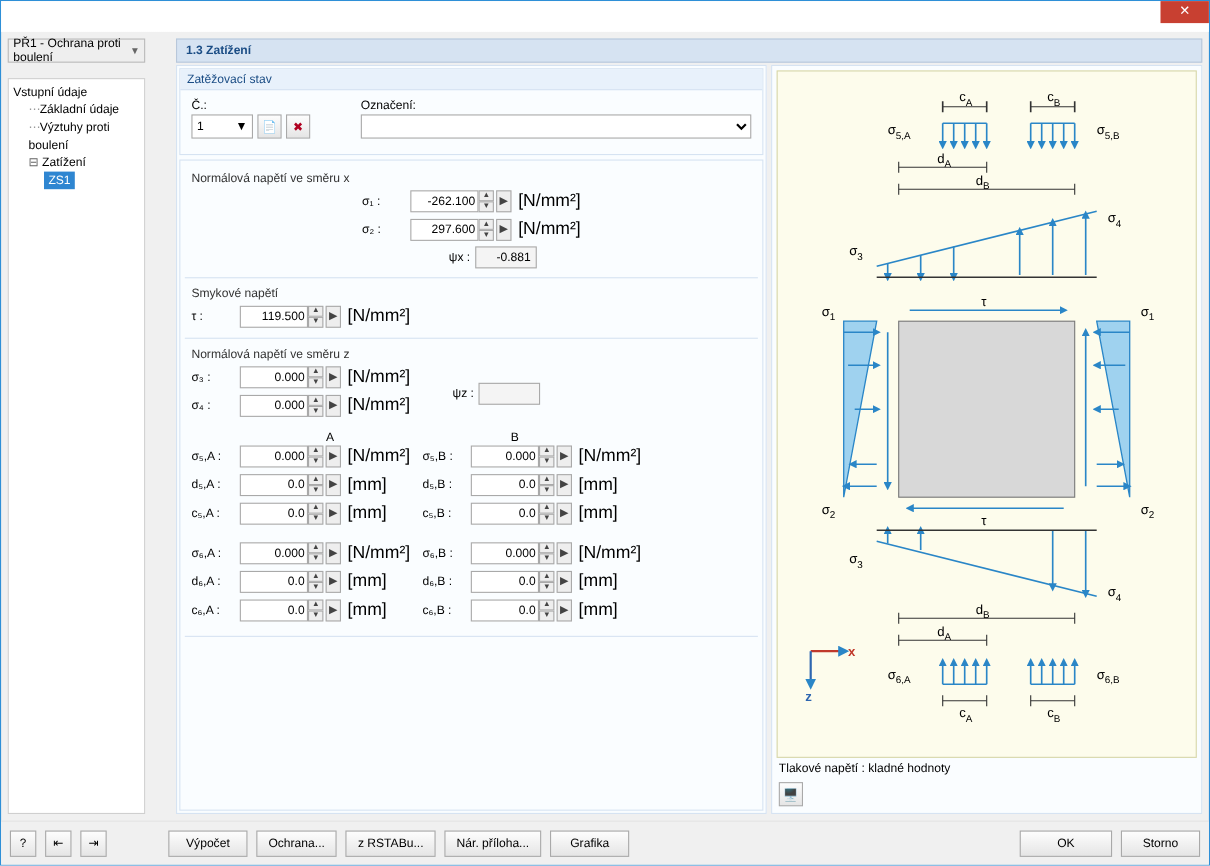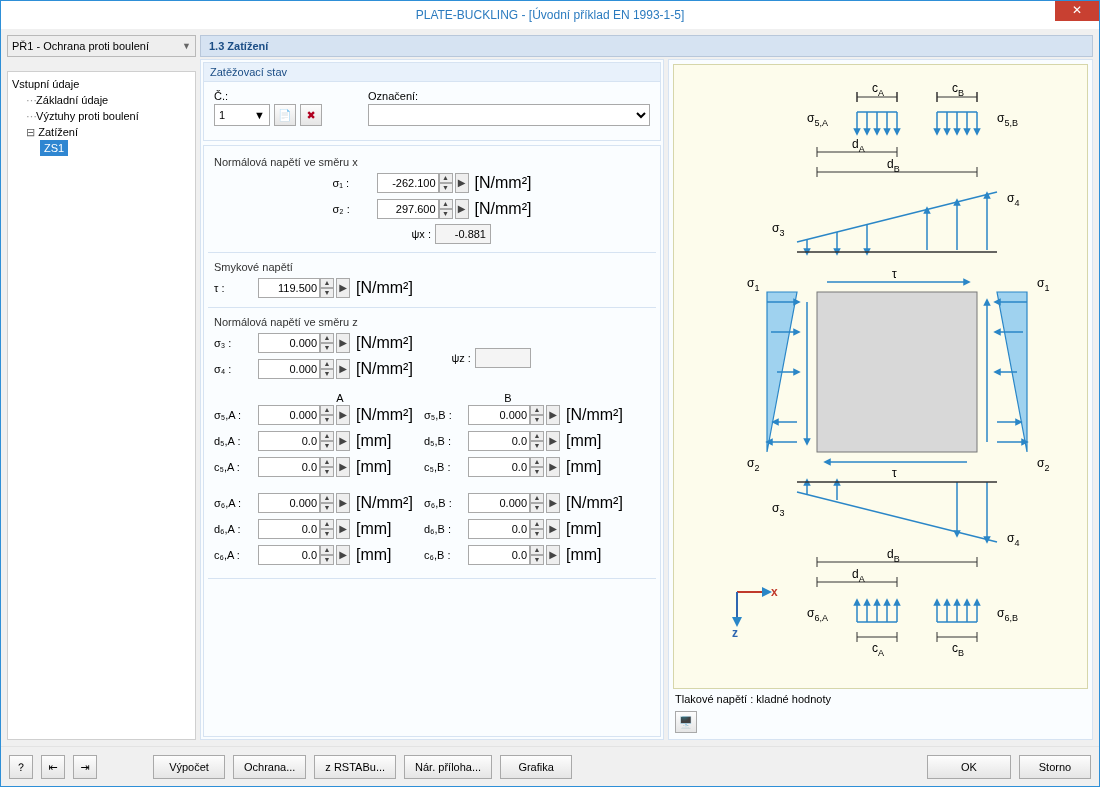--- a/index.html
+++ b/index.html
@@ -4,33 +4,33 @@
 <style>
   * { box-sizing: border-box; }
   body { margin:0; background:#fff; font-family:"Segoe UI",Tahoma,Arial,sans-serif; font-size:11px; color:#000; }
   .win { width:1100px; height:787px; border:1px solid #2e8fd7; background:#f0f0f0; display:flex; flex-direction:column; }
   .titlebar { height:28px; background:linear-gradient(#fff,#fff); display:flex; align-items:center; justify-content:center; position:relative; }
   .titlebar .title { color:#2b7bbf; font-size:12px; }
   .titlebar .close { position:absolute; right:0; top:0; width:44px; height:20px; background:#c84031; color:#fff; text-align:center; line-height:18px; font-size:12px; }
   .menubar { height:22px; background:#fff; display:flex; align-items:center; padding:0 6px; gap:10px; border-bottom:1px solid #e6e6e6;}
   .menubar span { padding:2px 6px; }
   .content { flex:1; display:flex; padding:6px; gap:4px; }
-  .leftcol { width:189px; display:flex; flex-direction:column; gap:2px; }
+  .leftcol { width:152px; display:flex; flex-direction:column; gap:2px; }
   .combo { height:22px; border:1px solid #b9b9b9; background:#eee; display:flex; align-items:center; padding:0 4px; justify-content:space-between;}
   .combo .chev { color:#666; font-size:9px; }
   .tree { flex:1; background:#fff; border:1px solid #cfcfcf; padding:4px; line-height:16px;margin-top:12px; }
   .tree .n1 { }
   .tree .n2 { margin-left:14px; }
   .tree .n3 { margin-left:28px; display:inline-block; background:#2f86d1; color:#fff; padding:0 4px; }
   .dotline::before { content:"⋯ "; color:#999; letter-spacing:-2px;}
   .boxminus::before { content:"⊟ "; color:#666;}
-  .main { flex:1; display:flex; flex-direction:column; gap:2px; }
+  .main { flex:1; display:flex; flex-direction:column; gap:2px;margin-left:24px; }
   .pheader { height:22px; background:#d6e3f2; border:1px solid #b8c7da; display:flex; align-items:center; padding:0 8px; color:#1b4d85; font-weight:bold;}
   .cols { flex:1; display:flex; gap:4px; }
-  .formpane { width:464px; border:1px solid #d6e3f2; background:#fafdff; display:flex; flex-direction:column;}
+  .formpane { width:537px; border:1px solid #d6e3f2; background:#fafdff; display:flex; flex-direction:column;}
   .groupbox { border:1px solid #d6e3f2; margin:2px; }
   .gtitle { background:#e8f1fb; color:#1b4d85; padding:3px 6px; border-bottom:1px solid #d6e3f2;}
   .gbody { padding:8px 10px 10px 10px; }
   .row { display:flex; align-items:center; gap:6px; margin-bottom:4px; min-height:22px;}
   .lab { width:38px; }
   .subhead { color:#333; margin-bottom:4px; margin-top:2px; }
   .spin { display:flex; align-items:center; }
   .spin input { width:62px; height:20px; border:1px solid #a9a9a9; text-align:right; padding:0 2px; font:inherit;}
   .spinbtns { display:flex; flex-direction:column;}
   .spinbtns div { width:14px; height:10px; border:1px solid #a9a9a9; background:#eee; font-size:7px; line-height:7px; text-align:center; color:#444;}
@@ -54,21 +54,20 @@
   .spacer { flex:1; }
   select.txt { height:22px; border:1px solid #a9a9a9; font:inherit; background:#fff;}
   .numcombo { width:56px; height:22px; border:1px solid #a9a9a9; display:flex; align-items:center; justify-content:space-between; padding:0 4px; background:#fff;}
   svg text { font-family:"Segoe UI",Arial,sans-serif; }
 </style>
 </head>
 <body>
 
 <div class="win">
   <div class="titlebar">
-    <span class="title">PLATE-BUCKLING - [Úvodní příklad EN 1993-1-5]</span>
     <div class="close">✕</div>
   </div>
 
   <div class="content">
     <div class="leftcol">
       <div class="combo">
         <span>PŘ1 - Ochrana proti boulení</span>
         <span class="chev">▼</span>
       </div>
       <div class="tree">

